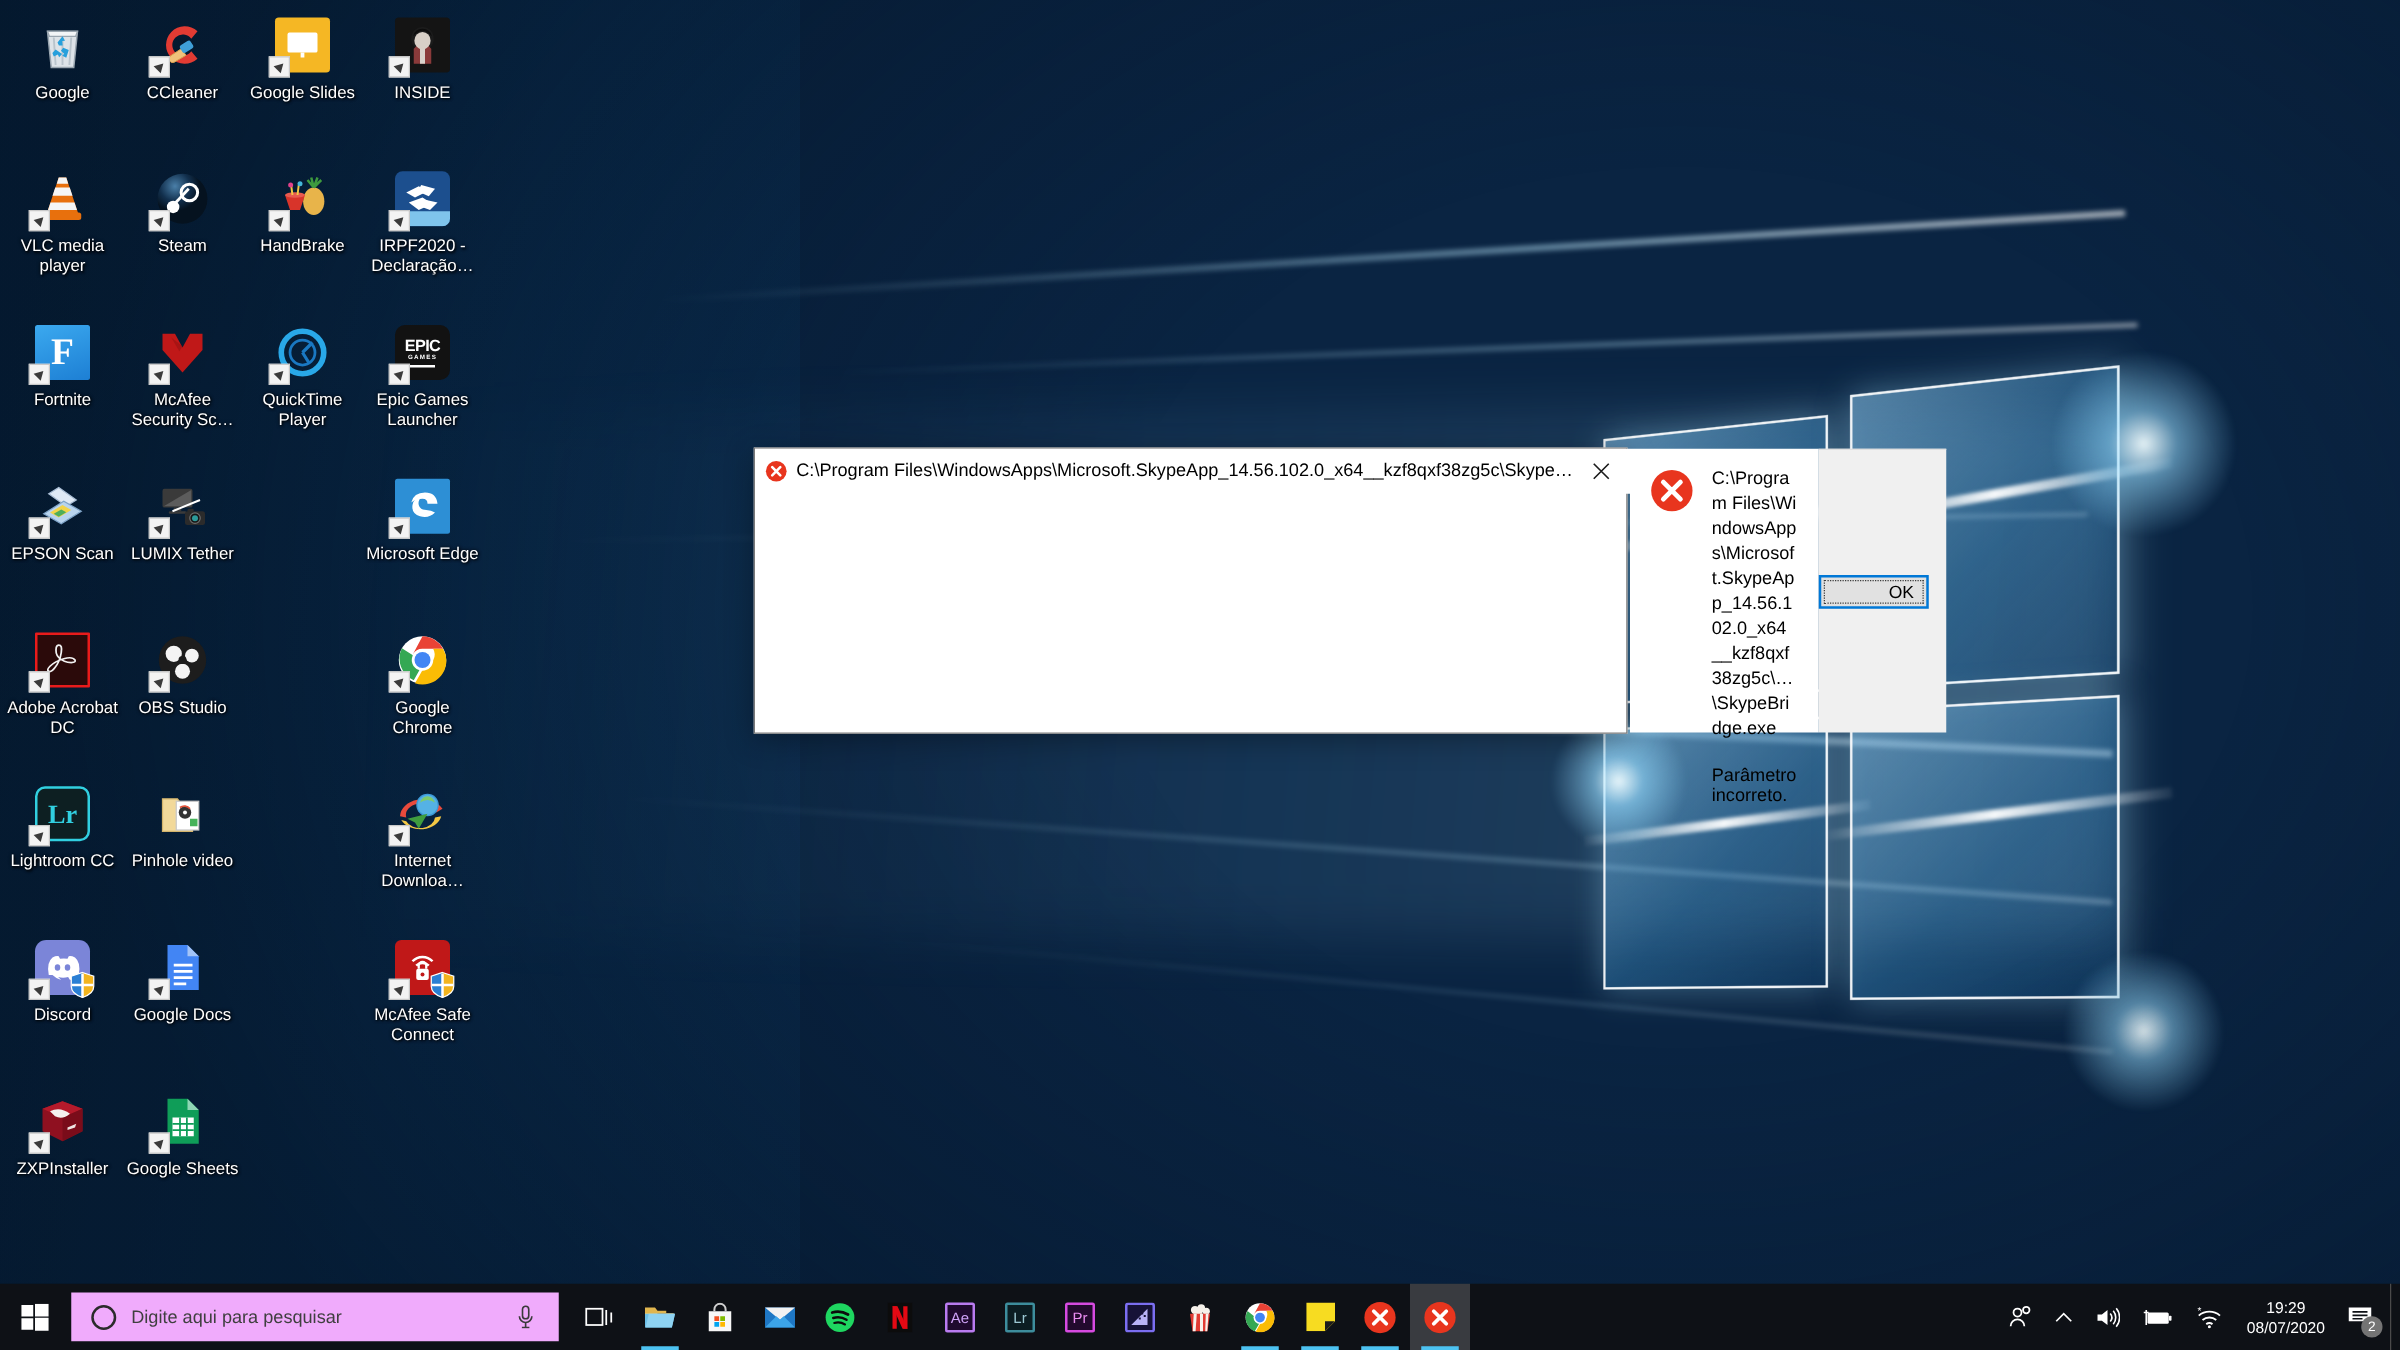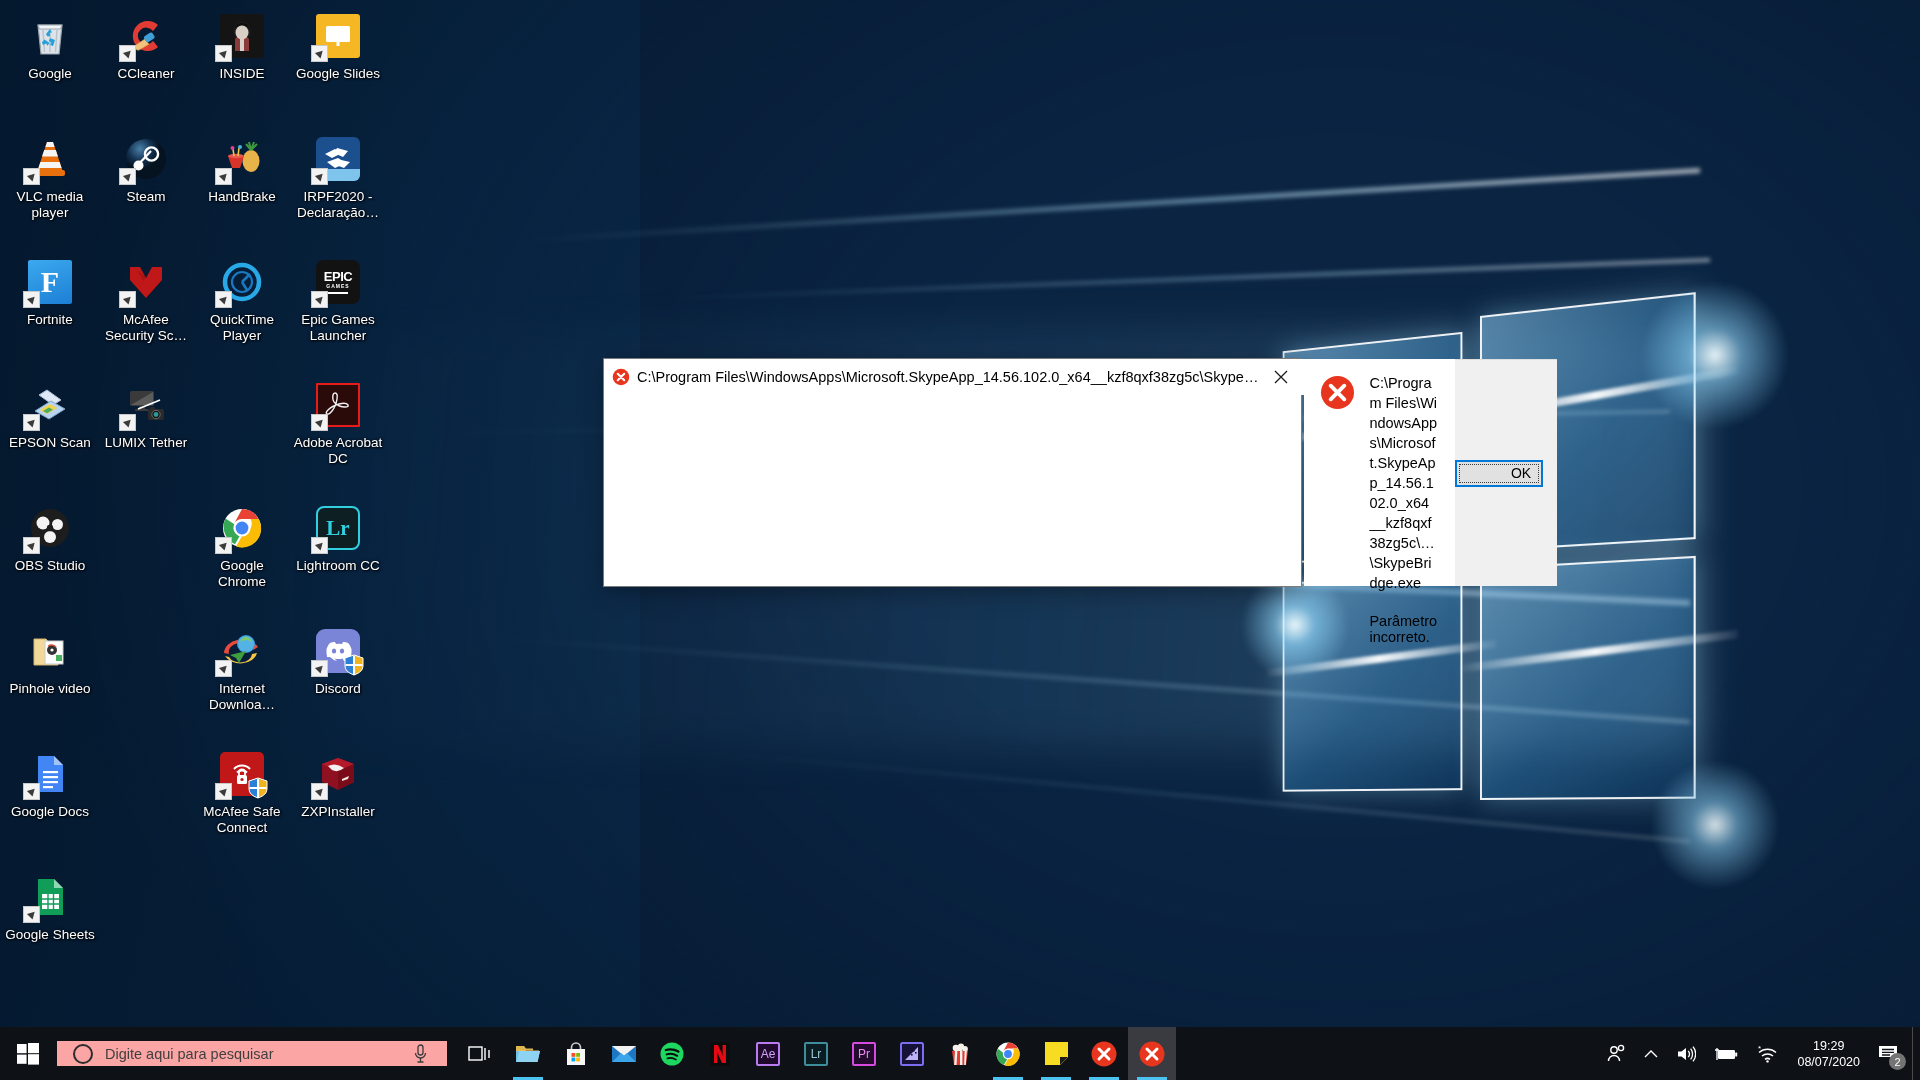--- a/index.html
+++ b/index.html
@@ -209,23 +209,23 @@
     display: flex; align-items: center;
     z-index: 50;
   }
   #start-button {
     width: 56px; height: 53px;
     display: flex; align-items: center; justify-content: center;
     cursor: default;
     flex: 0 0 56px;
   }
   #search-box {
-    width: 390px; height: 25px;
+    width: 390px; height: 39px;
     margin-left: 1px;
-    background: #fca5a5;
+    background: #f0abfc;
     display: flex; align-items: center;
     flex: 0 0 390px;
     cursor: text;
   }
   .cortana-ring {
     width: 20px; height: 20px; border-radius: 50%;
     border: 2.5px solid #2b2b2b;
     margin: 0 12px 0 16px;
     flex: 0 0 20px;
   }
@@ -337,45 +337,45 @@
           <path d="M21 25 l-9 6 a3 3 0 0 0 3.4 4.8 l9.4 -5.6 z" fill="#f0c27b" stroke="#d8a14f" stroke-width="0.8"></path>
           <rect x="20" y="20" width="10" height="7" rx="2" transform="rotate(-32 25 23)" fill="#3f9fd8"></rect>
         </svg>
         <div class="shortcut"></div>
       </div>
       <div class="label">CCleaner</div>
     </div>
 
     <div class="dicon">
       <div class="glyph">
+        <div class="sq" style="background:#f5b724;">
+          <svg width="30" height="24" viewBox="0 0 30 24">
+            <rect x="3" y="2" width="24" height="16" rx="1.5" fill="#fff"></rect>
+            <rect x="13.5" y="18" width="3" height="4" fill="#fff"></rect>
+          </svg>
+        </div>
+        <div class="shortcut"></div>
+      </div>
+      <div class="label">Google Slides</div>
+    </div>
+
+    <div class="dicon">
+      <div class="glyph">
         <div class="sq" style="background:#141414;">
           <svg width="44" height="44" viewBox="0 0 44 44">
             <ellipse cx="22" cy="17" rx="9" ry="9.5" fill="#1b1b1b"></ellipse>
             <path d="M18 22 q4 4 8 0 l3 3 v12 h-14 v-12 z" fill="#8a3a3a"></path>
             <rect x="20" y="23" width="4" height="14" fill="#d9d2cc"></rect>
             <ellipse cx="22" cy="18.5" rx="6.5" ry="7" fill="#d8cfc7"></ellipse>
             <path d="M14.5 15 q7.5 -9 15 0 q-1.5 -6 -7.5 -6 q-6 0 -7.5 6z" fill="#0d0d0d"></path>
           </svg>
         </div>
         <div class="shortcut"></div>
       </div>
       <div class="label">INSIDE</div>
-    </div>
-
-    <div class="dicon">
-      <div class="glyph">
-        <div class="sq" style="background:#f5b724;">
-          <svg width="30" height="24" viewBox="0 0 30 24">
-            <rect x="3" y="2" width="24" height="16" rx="1.5" fill="#fff"></rect>
-            <rect x="13.5" y="18" width="3" height="4" fill="#fff"></rect>
-          </svg>
-        </div>
-        <div class="shortcut"></div>
-      </div>
-      <div class="label">Google Slides</div>
     </div>
 
     <div class="dicon">
       <div class="glyph">
         <svg width="44" height="44" viewBox="0 0 44 44">
           <path d="M19 5 h6 l10 30 h-26 z" fill="#e8700d"></path>
           <path d="M19 5 h6 l1.6 5 h-9.2 z" fill="#f5f5f5"></path>
           <path d="M16.2 13 h11.6 l2.2 6.6 h-16 z" fill="#f5f5f5"></path>
           <path d="M12.4 25 h19.2 l2 6 h-23.2 z" fill="#f5f5f5"></path>
           <rect x="7" y="33" width="30" height="6" rx="2" fill="#e8700d"></rect>
@@ -511,20 +511,32 @@
         </svg>
         <div class="shortcut"></div>
       </div>
       <div class="label">LUMIX Tether</div>
     </div>
 
     <div class="dicon">
         <div class="glyph"></div>
       </div>
 
+    <div class="dicon">
+      <div class="glyph">
+        <div class="sq" style="background:#2d8fd5; border-radius:2px;">
+          <svg width="34" height="34" viewBox="0 0 34 34">
+            <path d="M27 22 q-5 5 -12 3 q-7 -2 -6 -9 q1 -6 8 -7 q-4 3 -3 7 q1 4 6 4 q4 0 7 2 z" fill="#ffffff"></path>
+            <path d="M8 14 q2 -8 11 -8 q9 0 10 9 h-8 q0 -4 -4 -4 q-5 0 -9 3z" fill="#ffffff"></path>
+          </svg>
+        </div>
+        <div class="shortcut"></div>
+      </div>
+      <div class="label">Microsoft Edge</div>
+    </div>
 
     <div class="dicon">
       <div class="glyph">
         <div class="sq" style="background:#2b0a0a; border:2px solid #e81b1b; border-radius:1px;">
           <svg width="30" height="30" viewBox="0 0 30 30">
             <path d="M12 3 q3 0 2 6 q-1 7 -5 12 q-3 4 -5 3 q-2 -1 1 -4 q4 -4 11 -6 q7 -2 9 1 q1 2 -3 2 q-6 0 -10 -4 q-3 -3 -2 -8 q0.5 -2 2 -2z" fill="none" stroke="#f2f2f2" stroke-width="1.4" stroke-linejoin="round"></path>
           </svg>
         </div>
         <div class="shortcut"></div>
       </div>

